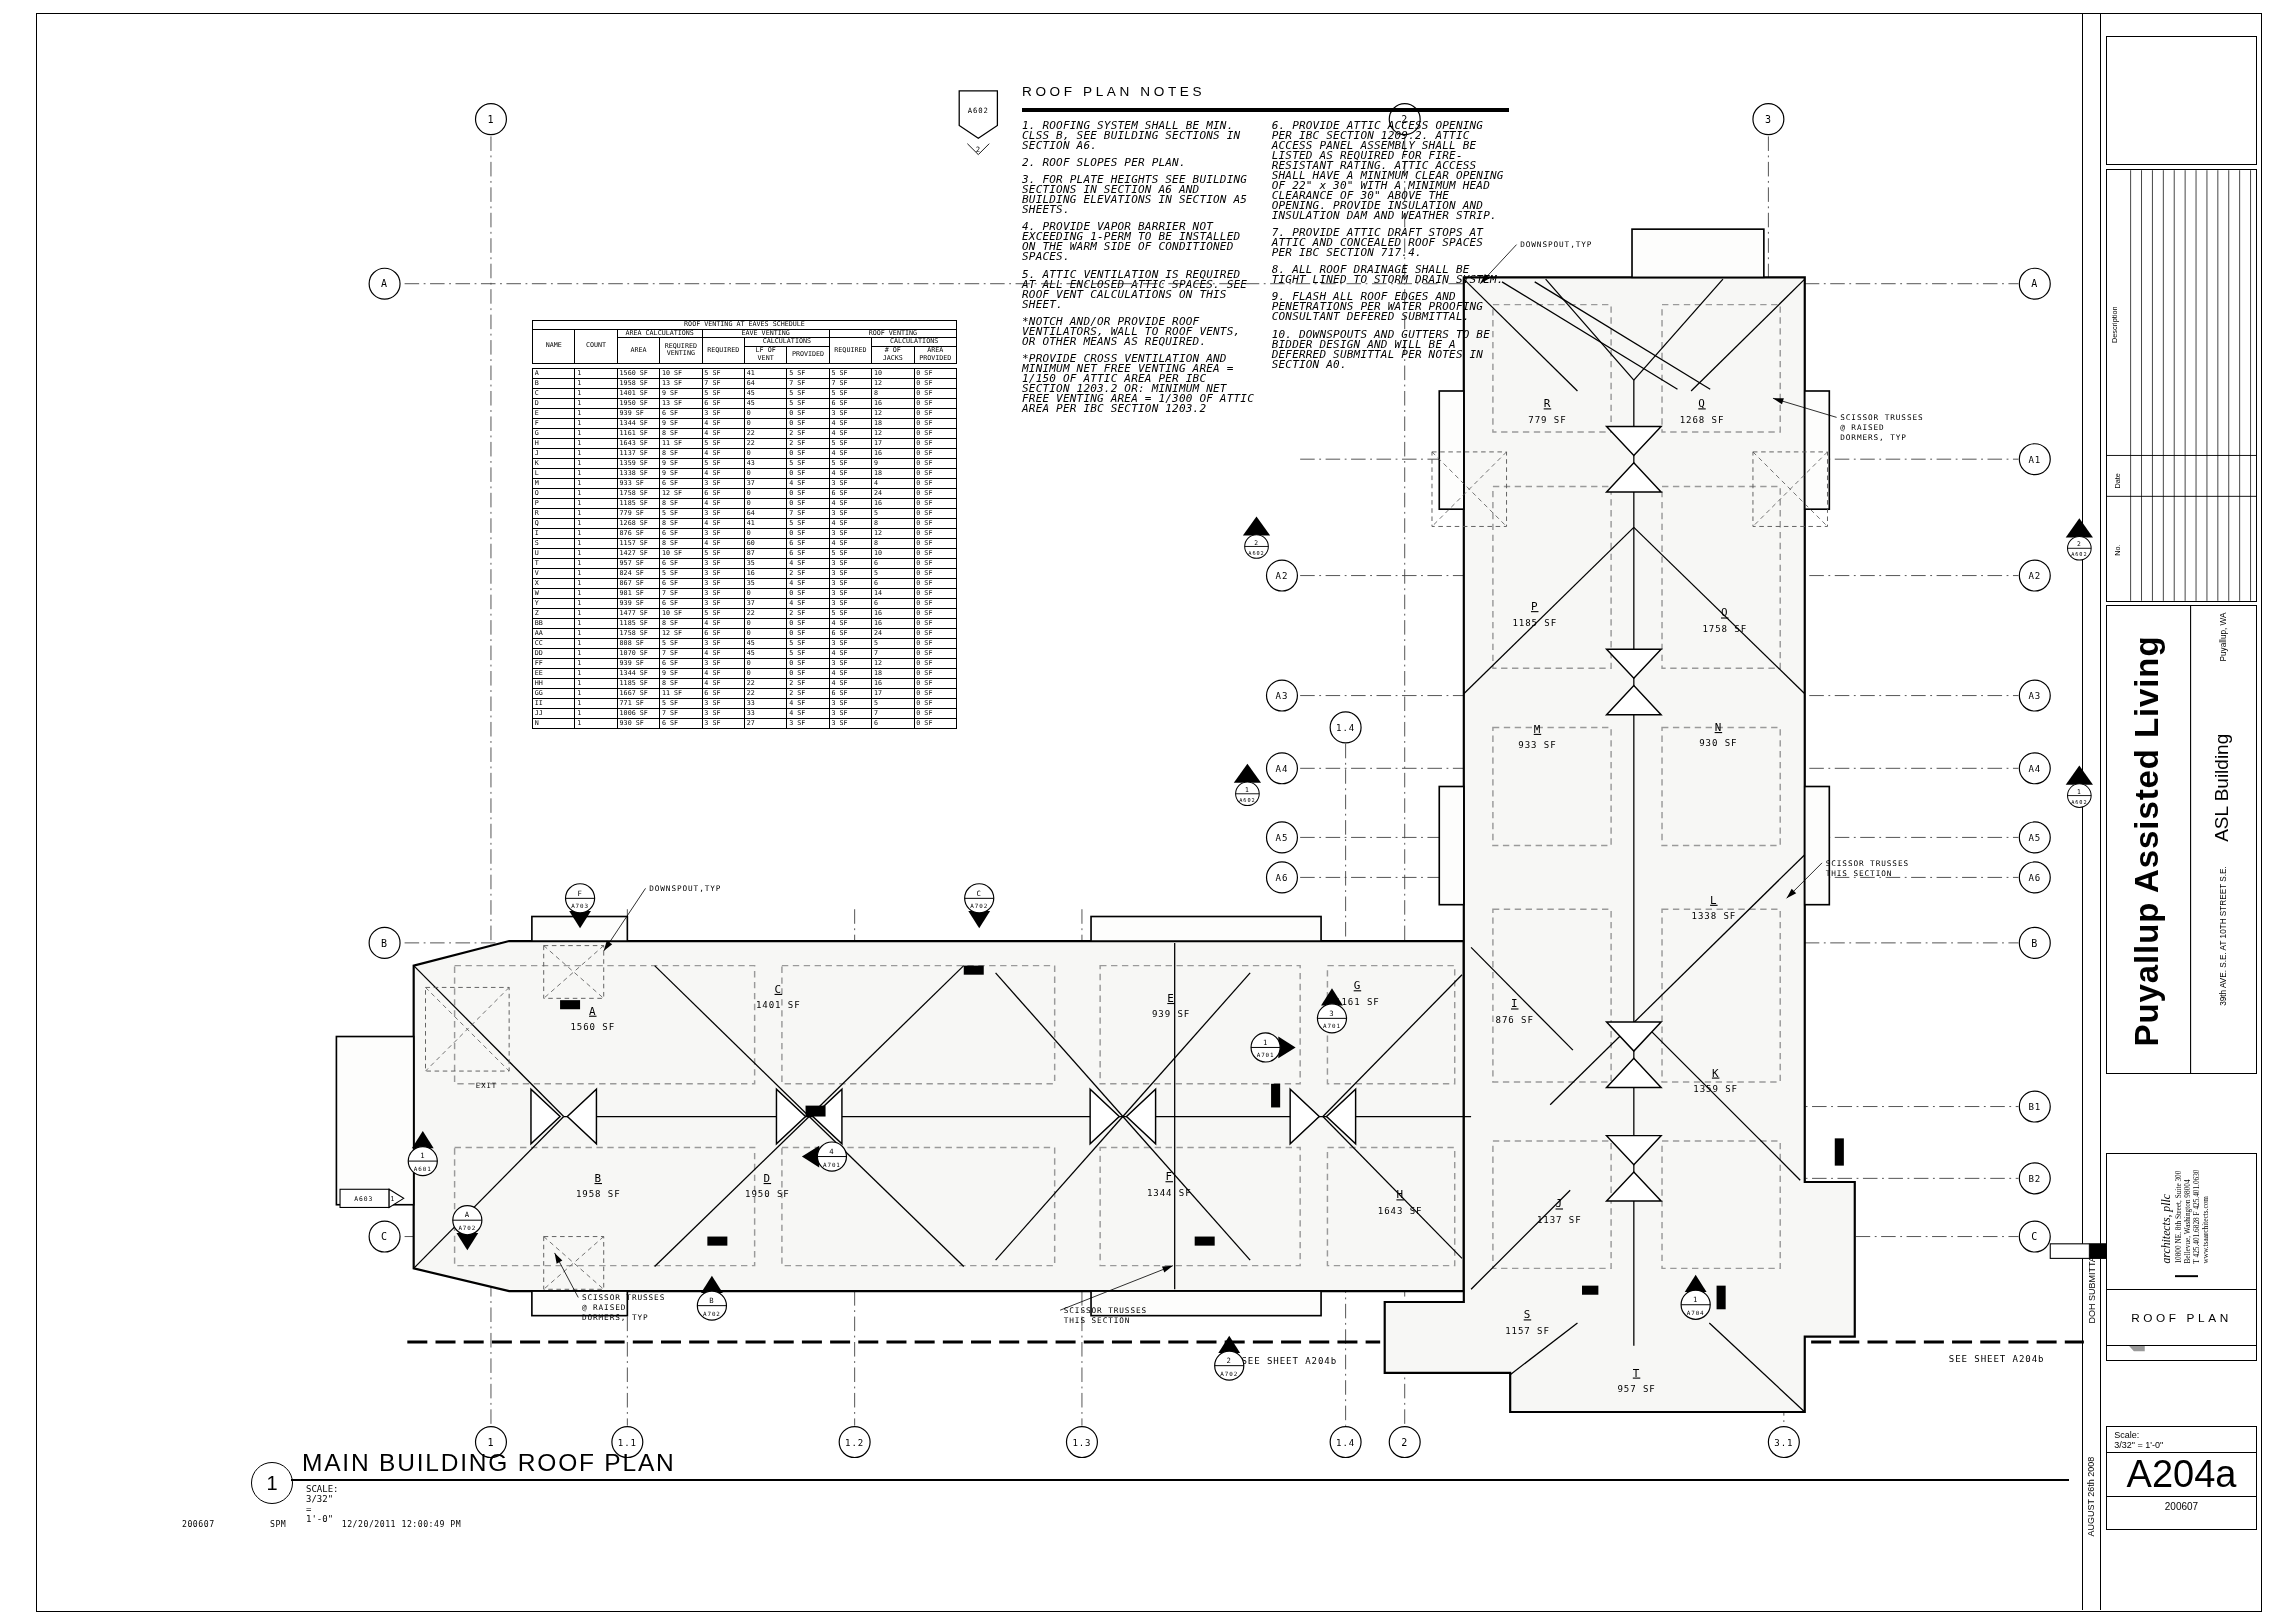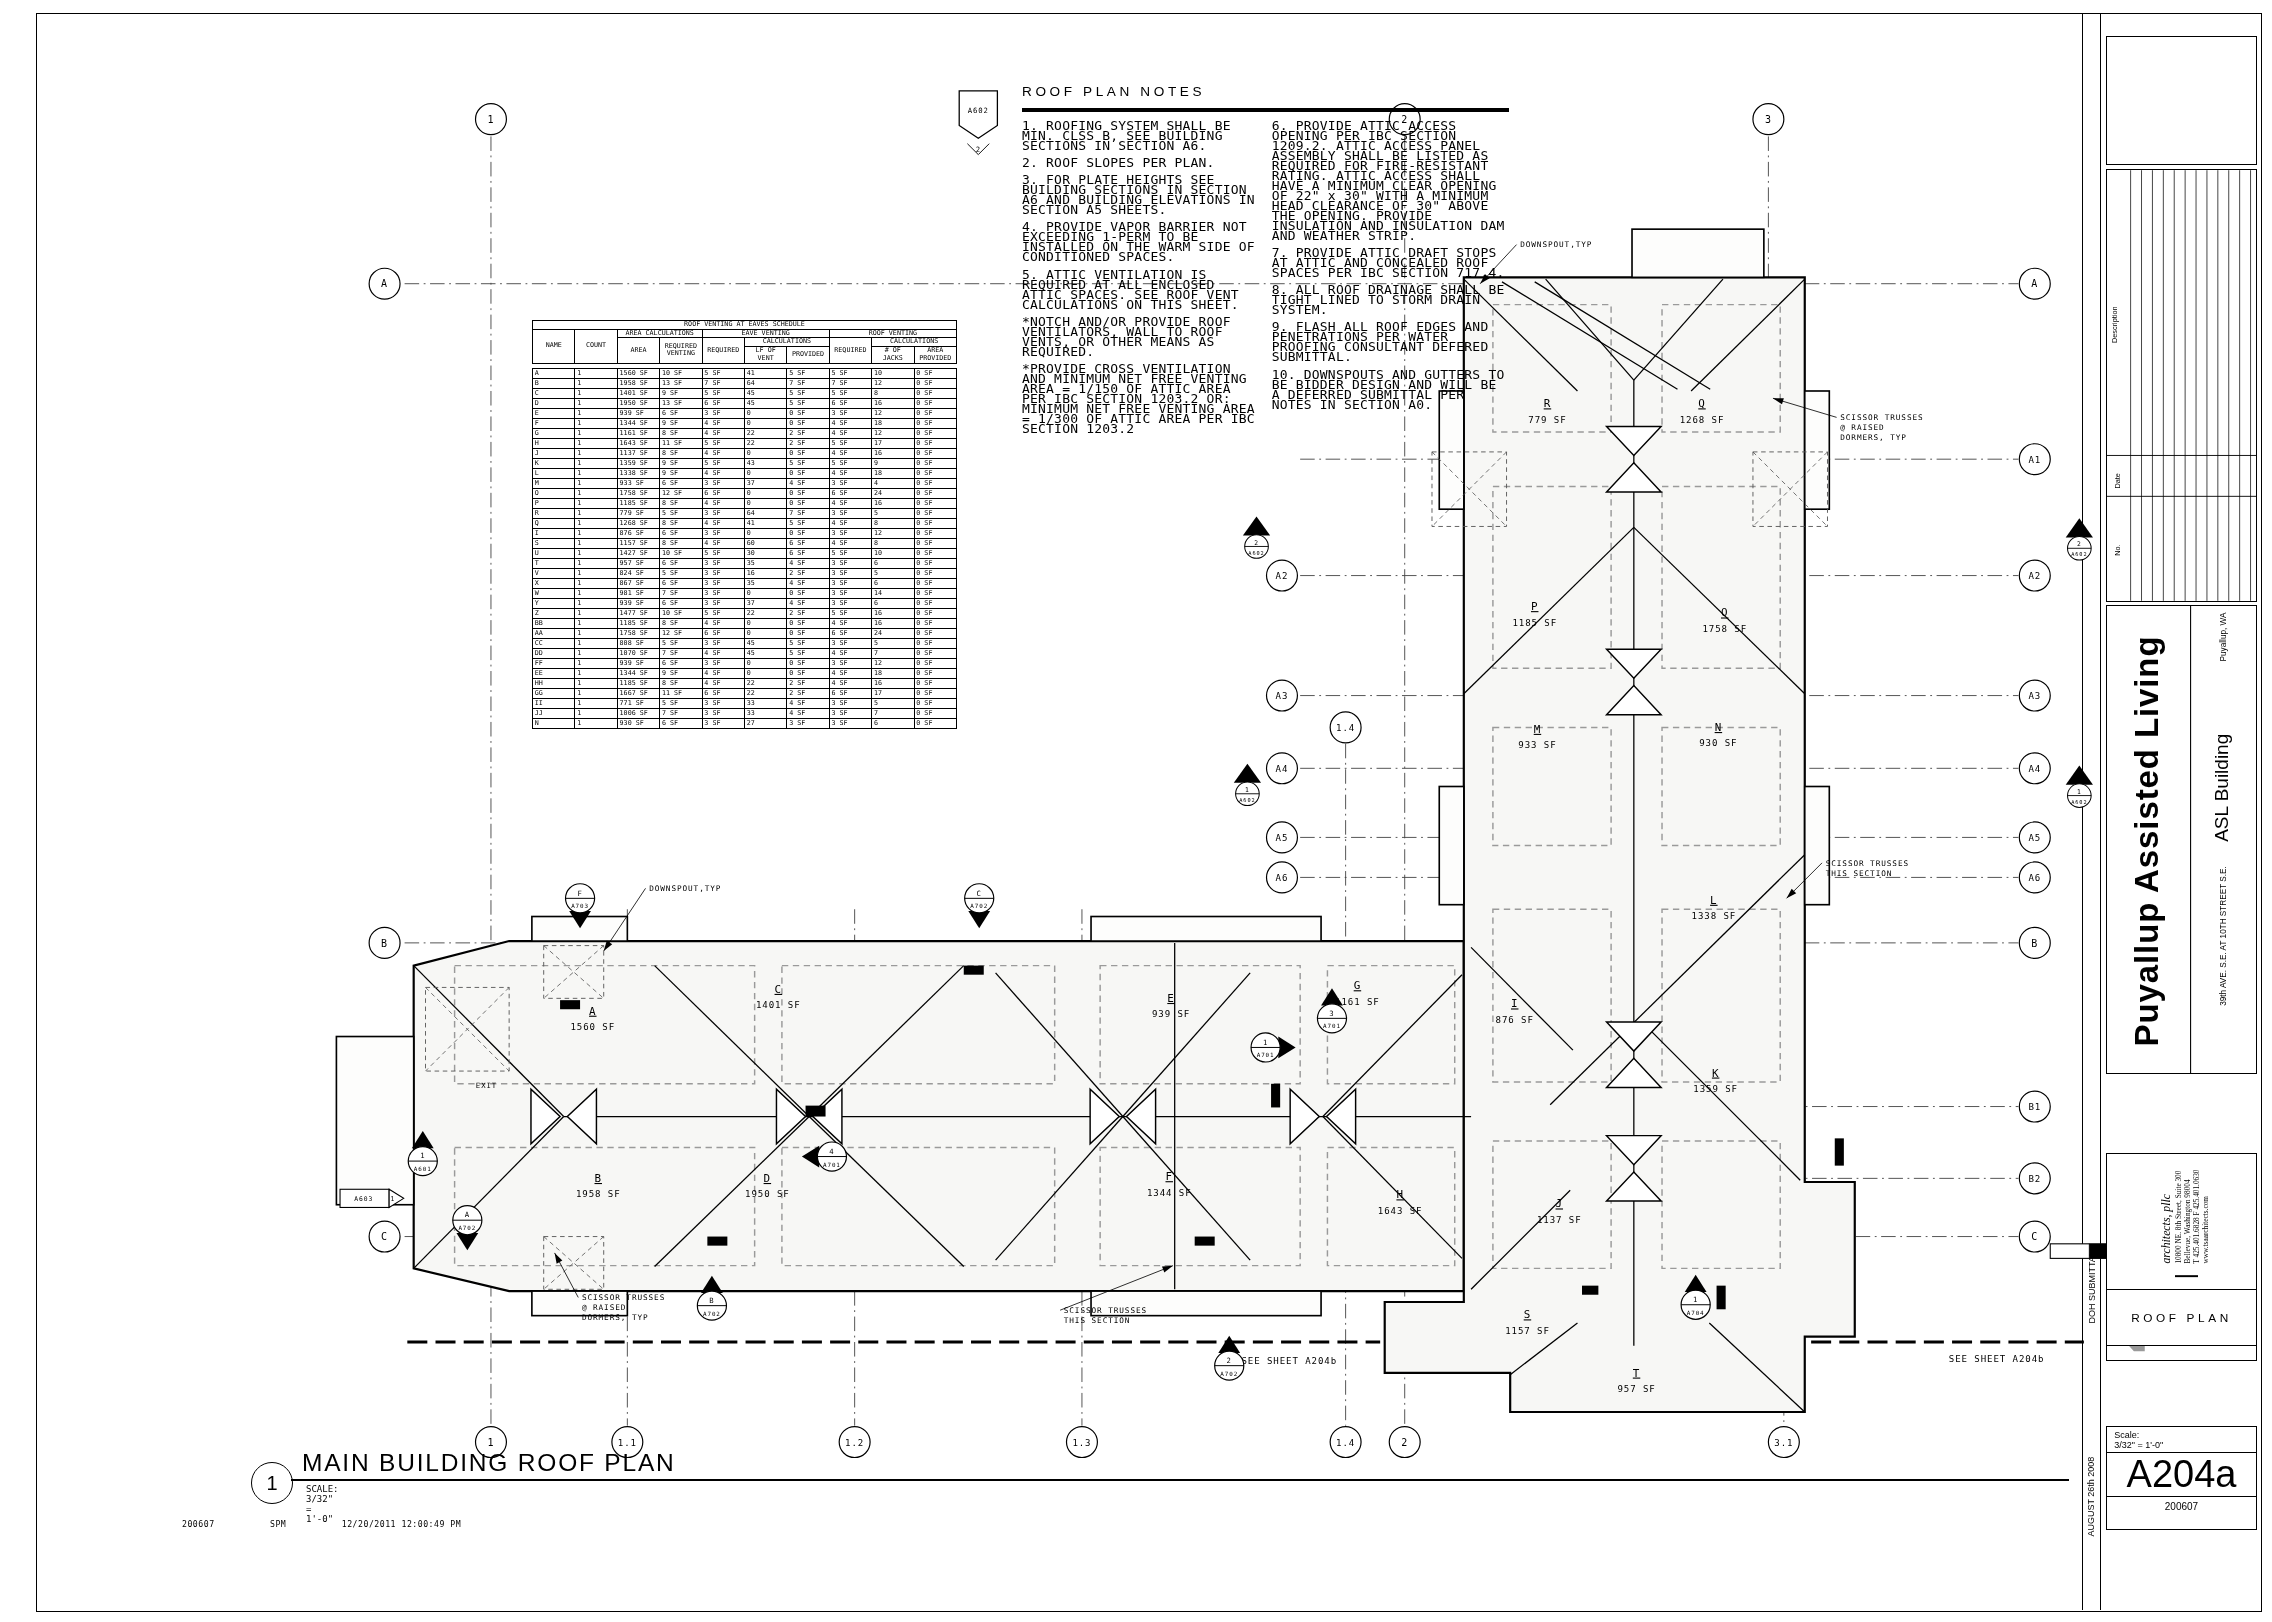--- a/index.html
+++ b/index.html
@@ -8,21 +8,21 @@
   .border-outer{position:absolute;left:36px;top:12.7px;width:2224px;height:1597px;
     border:1.8px solid #000;}
   .tb-line{position:absolute;top:12.7px;height:1597px;width:0;border-left:1.4px solid #000;}
   svg{position:absolute;left:0;top:0;}
   
   #notes{position:absolute;left:1022px;top:84px;width:495px;}
   #notes .ttl{font-size:13.6px;letter-spacing:3.6px;font-family:"Liberation Sans",sans-serif;}
   #notes .rule{height:3.6px;background:#000;margin-top:9px;margin-bottom:9px;width:487px;}
   #notes .cols{display:flex;gap:12.7px;}
   #notes .col{width:237px;}
-  #notes p{font-size:13px;line-height:10px;margin:0 0 7.3px 0;letter-spacing:0.2px;}
+  #notes p{font-size:11px;line-height:10px;margin:0 0 7.3px 0;letter-spacing:0.2px;font-style:italic;}
   
   #schedule{position:absolute;left:532px;top:320px;}
   #schedule table{border-collapse:collapse;table-layout:fixed;width:425px;}
   #schedule th,#schedule td{border:0.9px solid #000;font-size:6.7px;line-height:7.7px;
     padding:0 1.8px;font-weight:normal;overflow:hidden;white-space:nowrap;}
   #schedule th{text-align:center;white-space:normal;}
   #schedule td{height:9px;text-align:left;}
   #schedule tr.gap td{border-left:none;border-right:none;height:4.5px;border-top:0.9px solid #000;border-bottom:0.9px solid #000;}
   
   #dwgtitle{position:absolute;left:251px;top:1449px;}
@@ -664,21 +664,21 @@
             <td>4 SF</td>
             <td>8</td>
             <td>0 SF</td>
           </tr>
           <tr>
             <td>U</td>
             <td>1</td>
             <td>1427 SF</td>
             <td>10 SF</td>
             <td>5 SF</td>
-            <td>30</td>
+            <td>87</td>
             <td>6 SF</td>
             <td>5 SF</td>
             <td>10</td>
             <td>0 SF</td>
           </tr>
           <tr>
             <td>T</td>
             <td>1</td>
             <td>957 SF</td>
             <td>6 SF</td>

